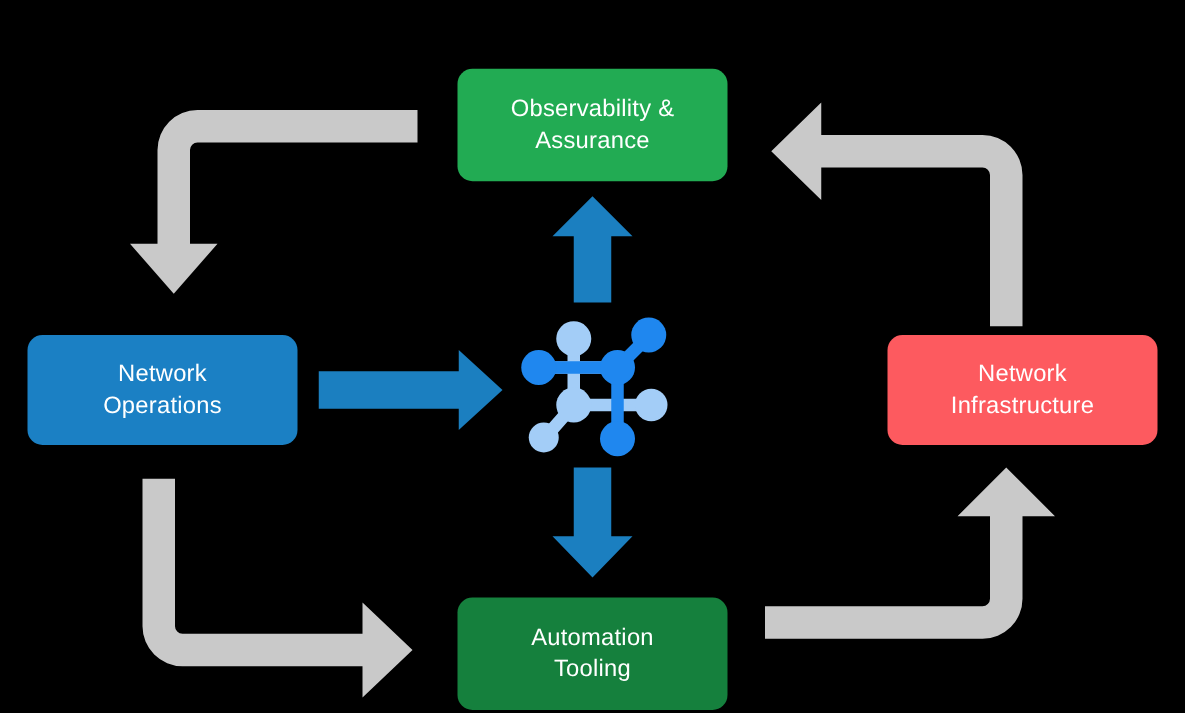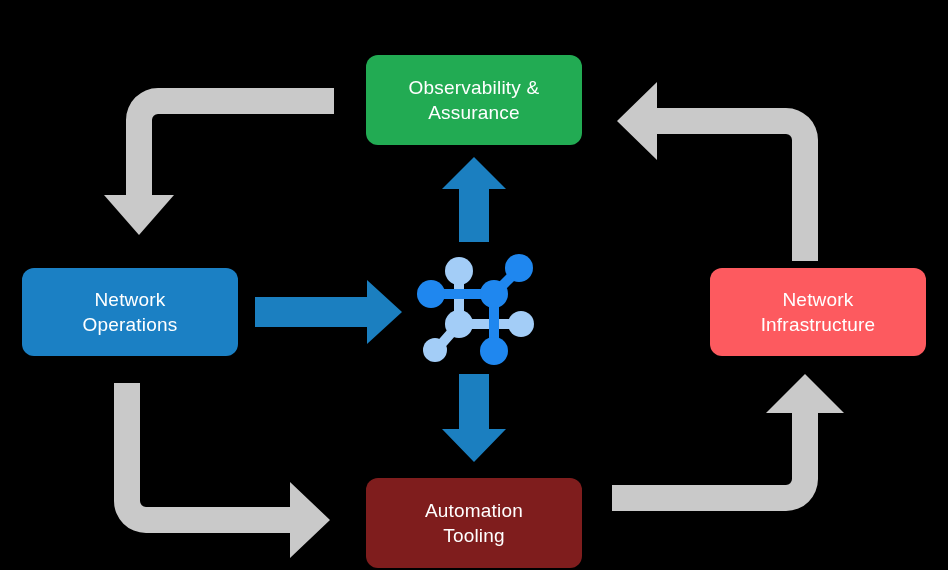--- a/index.html
+++ b/index.html
@@ -188,18 +188,18 @@
   <div class="node-box" id="box-operations" style="background:#1b80c4">
     <span class="box-label">Network
 Operations</span>
   </div>
 
   <div class="node-box" id="box-infrastructure" style="background:#fd5a5f">
     <span class="box-label">Network
 Infrastructure</span>
   </div>
 
-  <div class="node-box" id="box-automation" style="background:#7f1d1d">
+  <div class="node-box" id="box-automation" style="background:#15803d">
     <span class="box-label">Automation
 Tooling</span>
   </div>
 
 </div>
 
 </body></html>

